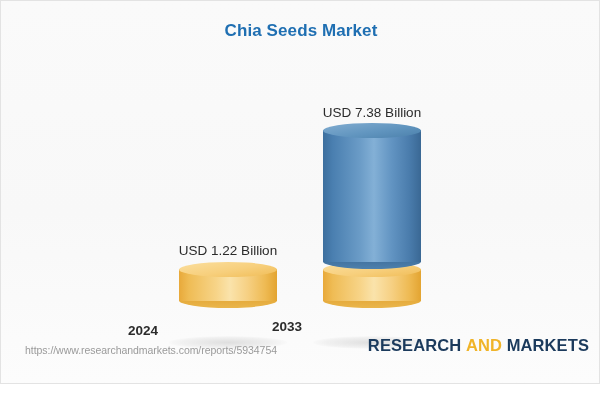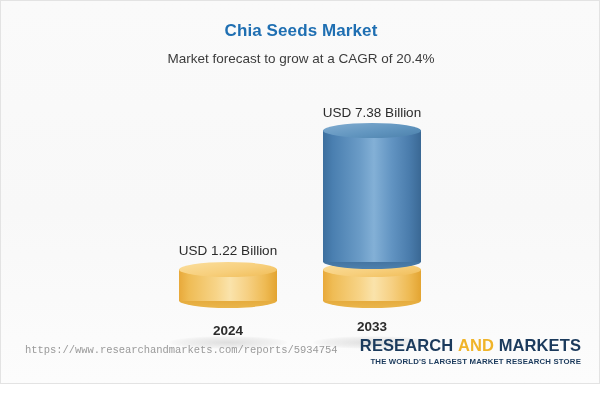--- a/index.html
+++ b/index.html
@@ -72,21 +72,20 @@
     font-weight: normal;
     color: #2b2b2b;
     white-space: nowrap;
   }
 
   
   .cat-label {
     position: absolute;
     width: 200px;
     left: -51px;
-    text-align: center;
     font-size: 13.5px;
     font-weight: bold;
     color: #2b2b2b;
   }
 
   
   .cyl {
     position: absolute;
     left: 0;
     width: 98px;
@@ -161,25 +160,24 @@
     width: 600px;
     height: 55px;
   }
   .source-url {
     position: absolute;
     left: 24px;
     top: 16px;
     font-size: 10.5px;
     color: #9a9a9a;
     letter-spacing: -.05px;
-    font-family: Liberation Mono, monospace;
   }
   .logo {
     position: absolute;
-    right: 20px;
+    right: 12px;
     top: 8px;
     text-align: right;
   }
   .logo-main {
     font-size: 16.5px;
     font-weight: bold;
     color: #1b3a5c;
     letter-spacing: .1px;
     white-space: nowrap;
   }
@@ -192,21 +190,20 @@
     letter-spacing: .16px;
     white-space: nowrap;
   }
 </style>
 </head>
 <body>
 
 <div class="canvas">
 
   <div class="chart-title">Chia Seeds Market</div>
-  <div class="chart-subtitle">Market forecast to grow at a CAGR of 20.4%</div>
 
   <div class="plot">
 
     <div class="bar-group g0">
       <div class="value-label" style="bottom: 88px;">USD 1.22 Billion</div>
 
       <div class="shadow"></div>
 
       <div class="cyl yellow" style="bottom: 38px; height: 46px;">
         <div class="foot"></div>
@@ -237,17 +234,16 @@
       <div class="cat-label" style="bottom: 12px;">2033</div>
     </div>
 
   </div>
 
   <div class="footer">
     <div class="source-url">https://www.researchandmarkets.com/reports/5934754</div>
 
     <div class="logo">
       <div class="logo-main"><span>RESEARCH</span><span>&nbsp;</span><span class="logo-and">AND</span><span>&nbsp;</span><span>MARKETS</span></div>
-      <div class="logo-tag">THE WORLD'S LARGEST MARKET RESEARCH STORE</div>
     </div>
   </div>
 
 </div>
 
 </body></html>

